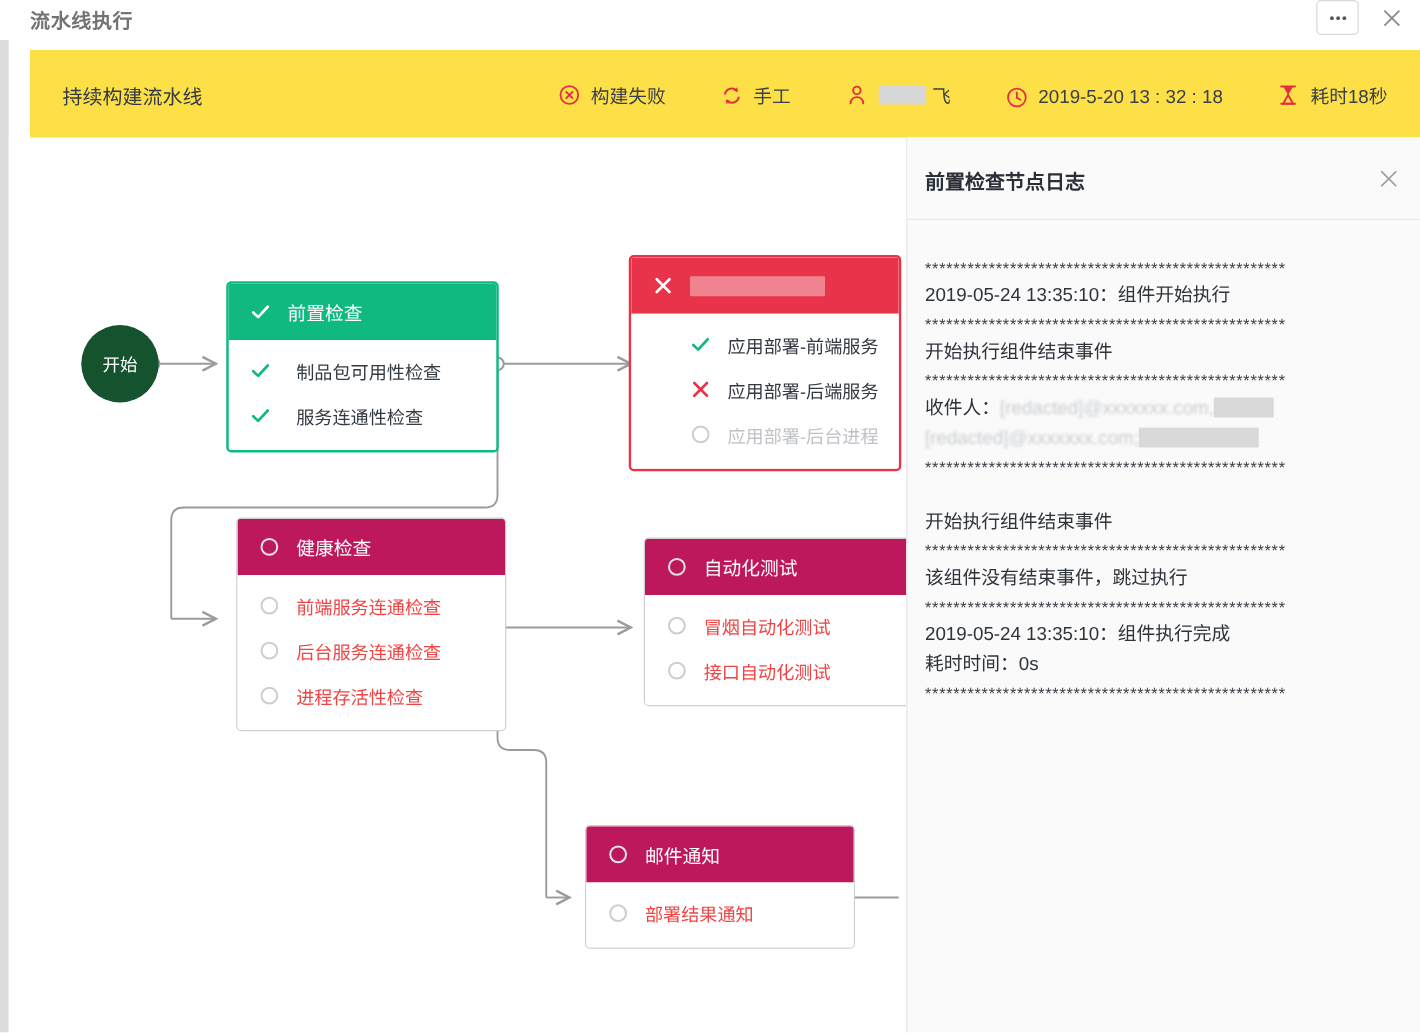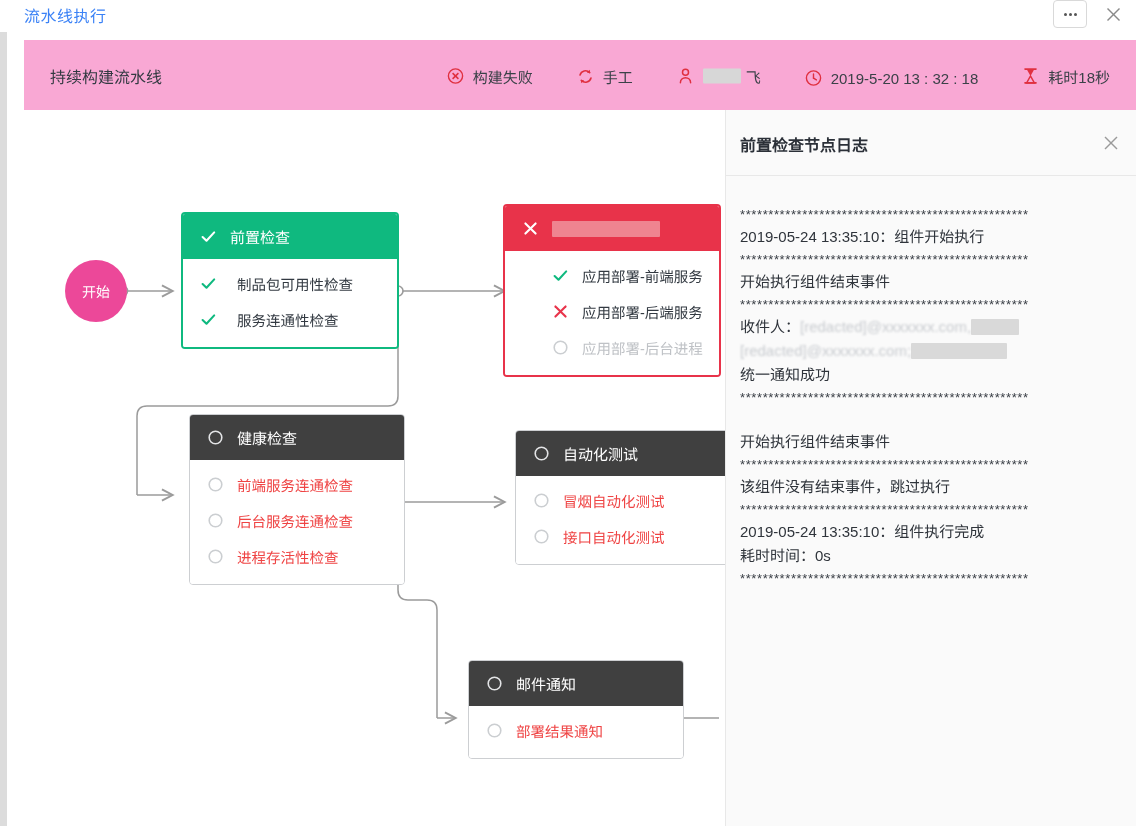--- a/index.html
+++ b/index.html
@@ -24,21 +24,21 @@
   }
 
   
   .titlebar {
     position: absolute; left: 0; top: 0;
     width: 1136px; height: 32px;
     background: #ffffff;
   }
   .title-text {
     position: absolute; left: 24px; top: 3px;
-    font-size: 16px; font-weight: normal; color: #3b82f6;
+    font-size: 16px; font-weight: bold; color: #737373;
     letter-spacing: .5px;
     white-space: nowrap;
     text-align: right;
   }
   .win-more {
     position: absolute; right: 49px; top: 0px;
     width: 34px; height: 28px;
     border: 1px solid #d9d9d9; border-radius: 4px;
     background: #ffffff;
     display: flex; align-items: center; justify-content: center;
@@ -51,21 +51,21 @@
     width: 26px; height: 26px;
     display: flex; align-items: center; justify-content: center;
     cursor: pointer; color: #8a8a8a;
   }
   .win-close svg { display: block; }
 
   
   .banner {
     position: absolute; left: 24px; top: 40px;
     width: 1112px; height: 72px;
-    background: #f9a8d4;
+    background: #fde047;
   }
   .banner-name {
     position: absolute; left: 26px; top: 50%;
     transform: translateY(-50%);
     font-size: 16px; color: #333a42; white-space: nowrap;
   }
   .banner-meta {
     position: absolute; right: 4px; top: 50%;
     transform: translateY(-50%);
     display: flex; align-items: flex-end; gap: 0px;
@@ -128,36 +128,36 @@
   .node.success .node-row { color: #333a42; gap: 20px; }
 
   
   .node.failed { border: 2px solid #e8334a; }
   .node.failed .node-head { background: #e8334a; }
   .node.failed .node-row { color: #333a42; padding-left: 47px; }
   .node.failed .node-row.pending { color: #bfc2c6; }
 
   
   .node.pending-node { border: 1px solid #cdcfd2; }
-  .node.pending-node .node-head { background: #404040; }
+  .node.pending-node .node-head { background: #be185d; }
   .node.pending-node .node-row { color: #ef4444; }
 
   .redact-title {
     display: inline-block;
     width: 108px; height: 16px;
     background: #ef8490;
     border-radius: 1px;
   }
 
   
   .start-node {
     position: absolute;
     width: 62px; height: 62px;
     border-radius: 50%;
-    background: #ec4899;
+    background: #14532d;
     color: #ffffff;
     display: flex; align-items: center; justify-content: center;
     font-size: 14px;
   }
 
   
   .drawer {
     position: absolute; right: 0; top: 110px;
     width: 411px; height: 716px;
     background: #fafafa;
@@ -338,21 +338,21 @@
         <circle cx="391" cy="392" r="5" fill="#ffffff" stroke="#9b9b9b" stroke-width="1.6"></circle>
         <circle cx="669" cy="608" r="5" fill="#ffffff" stroke="#9b9b9b" stroke-width="1.6"></circle>
       </g>
       <circle cx="115" cy="181" r="5.5" fill="#ffffff" stroke="#9b9b9b" stroke-width="1.6"></circle>
     </svg>
 
     <div class="start-node" style="left:58px; top:150px;">
       <span>开始</span>
     </div>
 
-    <div class="node success" style="left:174px; top:102px; width:218px;">
+    <div class="node success" style="left:174px; top:115px; width:218px;">
       <div class="node-head">
         <span class="ic">
           <svg width="17" height="17" viewBox="0 0 17 17">
               <path d="M2.6 9.0 L6.5 12.7 L14.2 4.4" fill="none" stroke="#ffffff" stroke-width="2.1" stroke-linecap="round" stroke-linejoin="round"></path>
             </svg>
         </span>
         <span>前置检查</span>
       </div>
       <div class="node-body">
         <div class="node-row">
@@ -517,21 +517,20 @@
     <div class="drawer-body">
       <div class="log-line stars">***************************************************</div>
       <div class="log-line">2019-05-24 13:35:10：组件开始执行</div>
       <div class="log-line stars">***************************************************</div>
       <div class="log-line">开始执行组件结束事件</div>
       <div class="log-line stars">***************************************************</div>
 
       <div class="log-line"><span>收件人：</span><span class="log-blur">[redacted]@xxxxxxx.com,</span><span class="log-redact-a"></span></div>
       <div class="log-line"><span class="log-blur">[redacted]@xxxxxxx.com;</span><span class="log-redact-b"></span></div>
 
-      <div class="log-line">统一通知成功</div>
       <div class="log-line stars">***************************************************</div>
       <div class="log-line blank"></div>
       <div class="log-line">开始执行组件结束事件</div>
       <div class="log-line stars">***************************************************</div>
       <div class="log-line">该组件没有结束事件，跳过执行</div>
       <div class="log-line stars">***************************************************</div>
       <div class="log-line">2019-05-24 13:35:10：组件执行完成</div>
       <div class="log-line">耗时时间：0s</div>
       <div class="log-line stars">***************************************************</div>
     </div>

